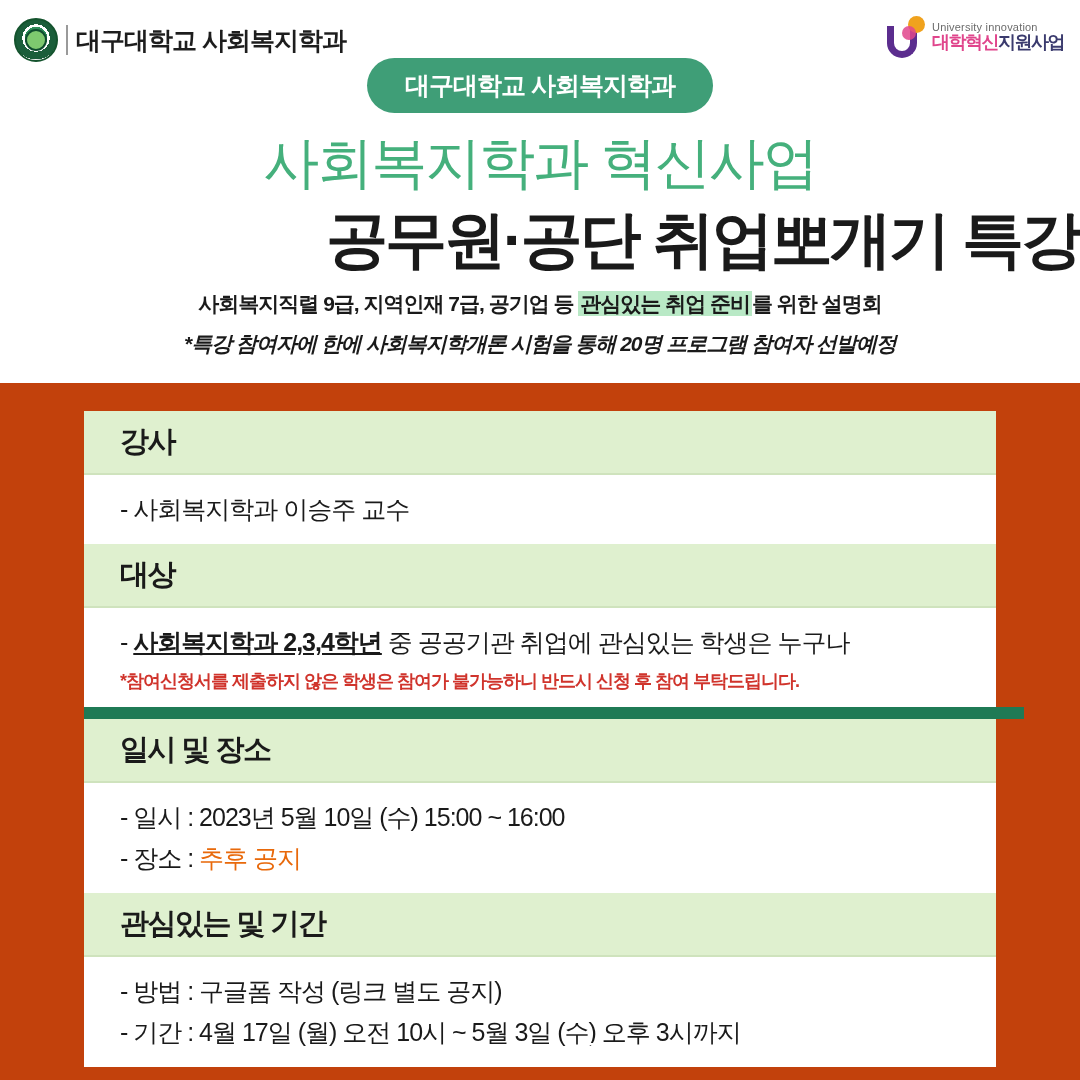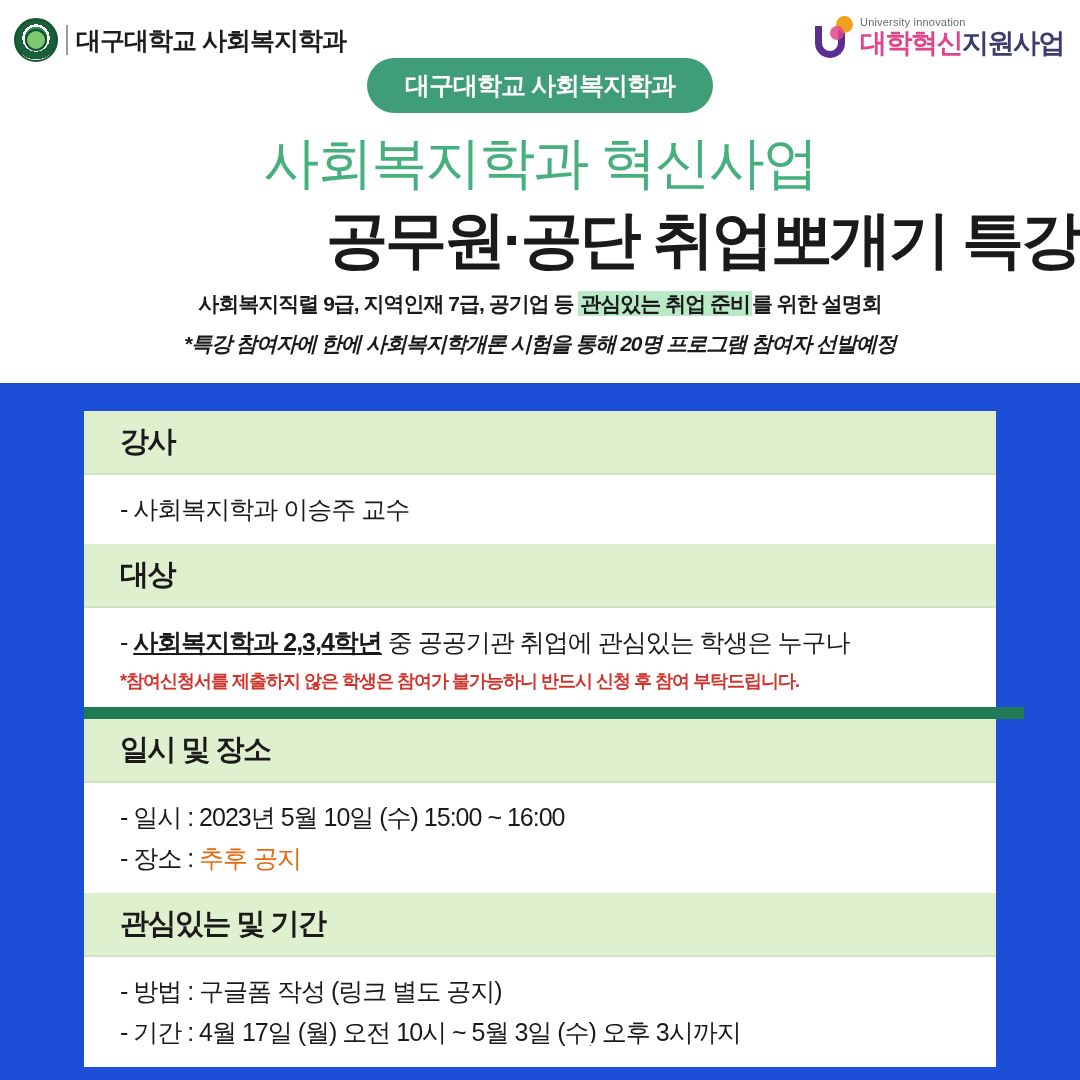--- a/index.html
+++ b/index.html
@@ -75,21 +75,21 @@
   .brand-right .uimark .dot-p {
     position: absolute; right: 9px; top: 12px;
     width: 14px; height: 14px; border-radius: 50%;
     background: #e0458c; opacity: .85;
   }
   .brand-right .rtext { line-height: 1.05; }
   .brand-right .rtext .small {
     font-size: 11px; color: #6b6b6b; letter-spacing: .2px;
   }
   .brand-right .rtext .big {
-    font-size: 27px; font-weight: bold; letter-spacing: -1.5px; white-space: nowrap;
+    font-size: 18px; font-weight: bold; letter-spacing: -1.5px; white-space: nowrap;
   }
   .brand-right .rtext .big .a { color: #e0458c; }
   .brand-right .rtext .big .b { color: #3b3b6e; }
 
   .pill {
     position: absolute; left: 50%; top: 58px; transform: translateX(-50%);
     background: #3f9e77;
     color: #ffffff;
     font-size: 25px; font-weight: bold;
     padding: 11px 38px;
@@ -125,21 +125,21 @@
     position: absolute; left: 0; right: 0; top: 330px;
     text-align: center;
     font-size: 21px; font-style: italic; font-weight: bold; color: #1a1a1a;
     letter-spacing: -1px;
   }
 
   
   .bottom {
     position: absolute; left: 0; top: 383px;
     width: 1080px; height: 697px;
-    background: #1d4ed8;
+    background: #c2410c;
     padding: 28px 56px 0 84px;
   }
   .card {
     background: #ffffff;
     width: 912px;
     overflow: hidden;
   }
   .sec-head {
     background: #dff0cf;
     font-size: 29px; font-weight: bold; color: #1a1a1a;

